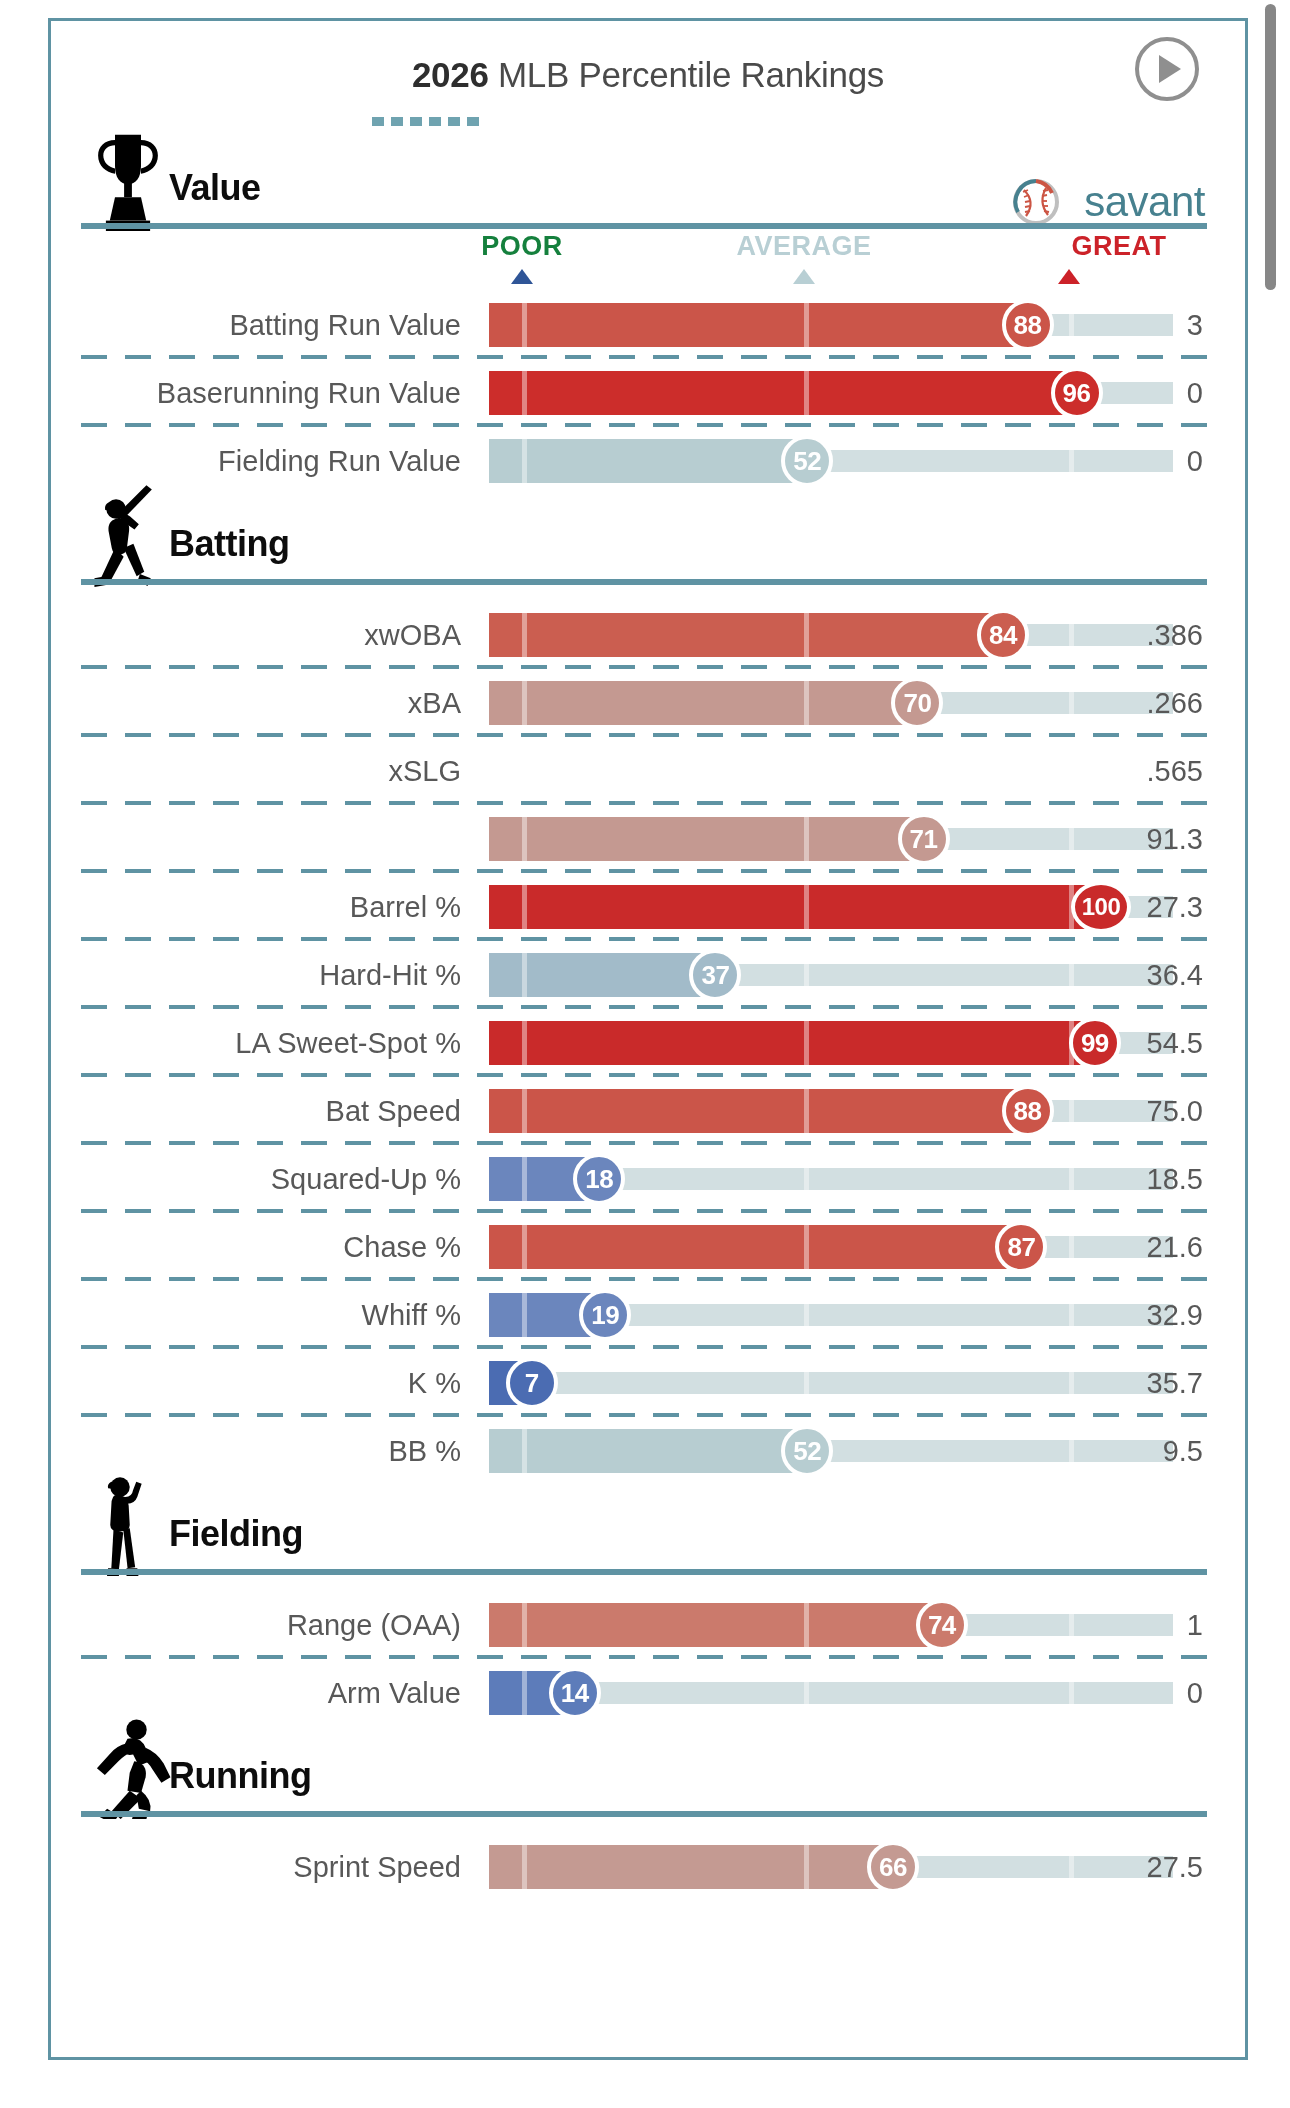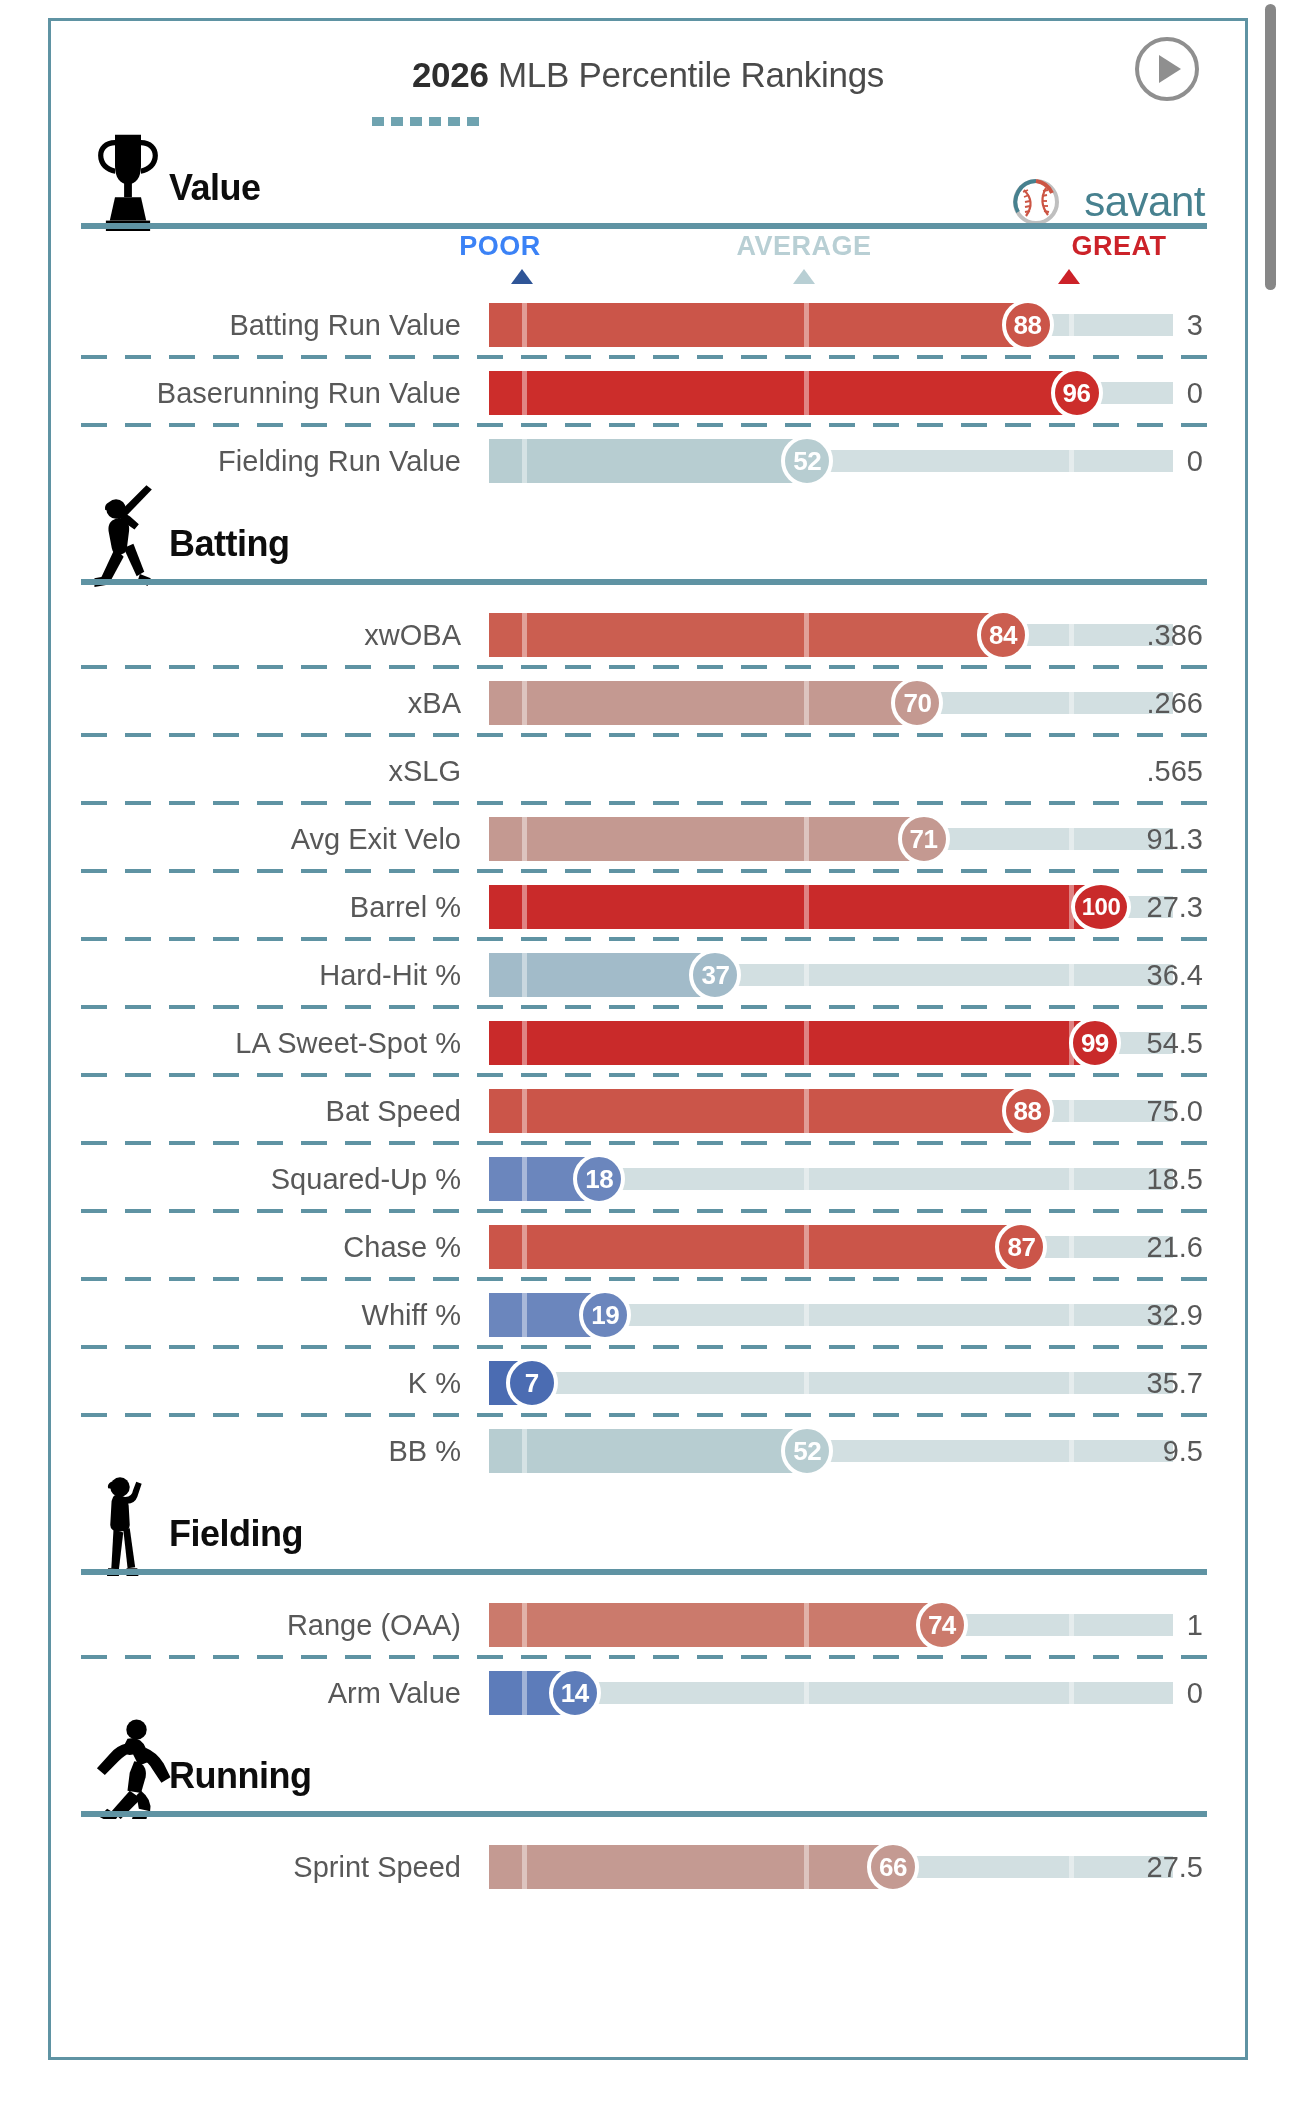--- a/index.html
+++ b/index.html
@@ -216,21 +216,21 @@
                 <path d="M40 10c8 0 13 5 13 12 0 8-6 13-13 14v-4c5-1 9-5 9-10 0-5-4-8-9-8z"></path>
                 <rect x="27" y="42" width="6" height="12"></rect>
                 <path d="M20 54h20l4 18H16z"></path>
                 <rect x="13" y="72" width="34" height="8"></rect>
               </g>
             </svg></div>
           <div class="sec-title">Value</div>
         </div>
         <div class="sec-rule"></div>
         <div id="legend">
-          <div class="leg-lbl" style="left: 449px; color: #3b82f6;">POOR</div>
+          <div class="leg-lbl" style="left: 471px; color: #15803d;">POOR</div>
           <div class="leg-tick" style="left: 471px; border-bottom: 15px solid rgb(47, 85, 151);"></div>
           <div class="leg-lbl" style="left: 753px; color: rgb(184, 207, 212);">AVERAGE</div>
           <div class="leg-tick" style="left: 753px; border-bottom: 15px solid rgb(184, 207, 212);"></div>
           <div class="leg-lbl" style="left: 1068px; color: rgb(204, 34, 41);">GREAT</div>
           <div class="leg-tick" style="left: 1018px; border-bottom: 15px solid rgb(204, 34, 41);"></div>
         </div>
         <div class="rows">
           <div class="row">
             <div class="row-label">Batting Run Value</div>
             <div class="track">
@@ -321,21 +321,20 @@
             </div>
             <div class="rowval">.266</div>
             <div class="dash"></div>
           </div>
           <div class="row">
             <div class="row-label">xSLG</div>
             <div class="rowval">.565</div>
             <div class="dash"></div>
           </div>
           <div class="row">
-            <div class="row-label">Avg Exit Velo</div>
             <div class="track">
               <div class="track-bg"></div>
               <div class="fill" style="width: 434.52px; background: rgb(196, 153, 145);">
                 <div class="tickline tick-poor"></div>
                 <div class="tickline tick-avg"></div>
                 <div class="tickline tick-great"></div>
               </div>
               <div class="bubble" style="left: 434.52px; background: rgb(196, 153, 145);">71</div>
             </div>
             <div class="rowval">91.3</div>

